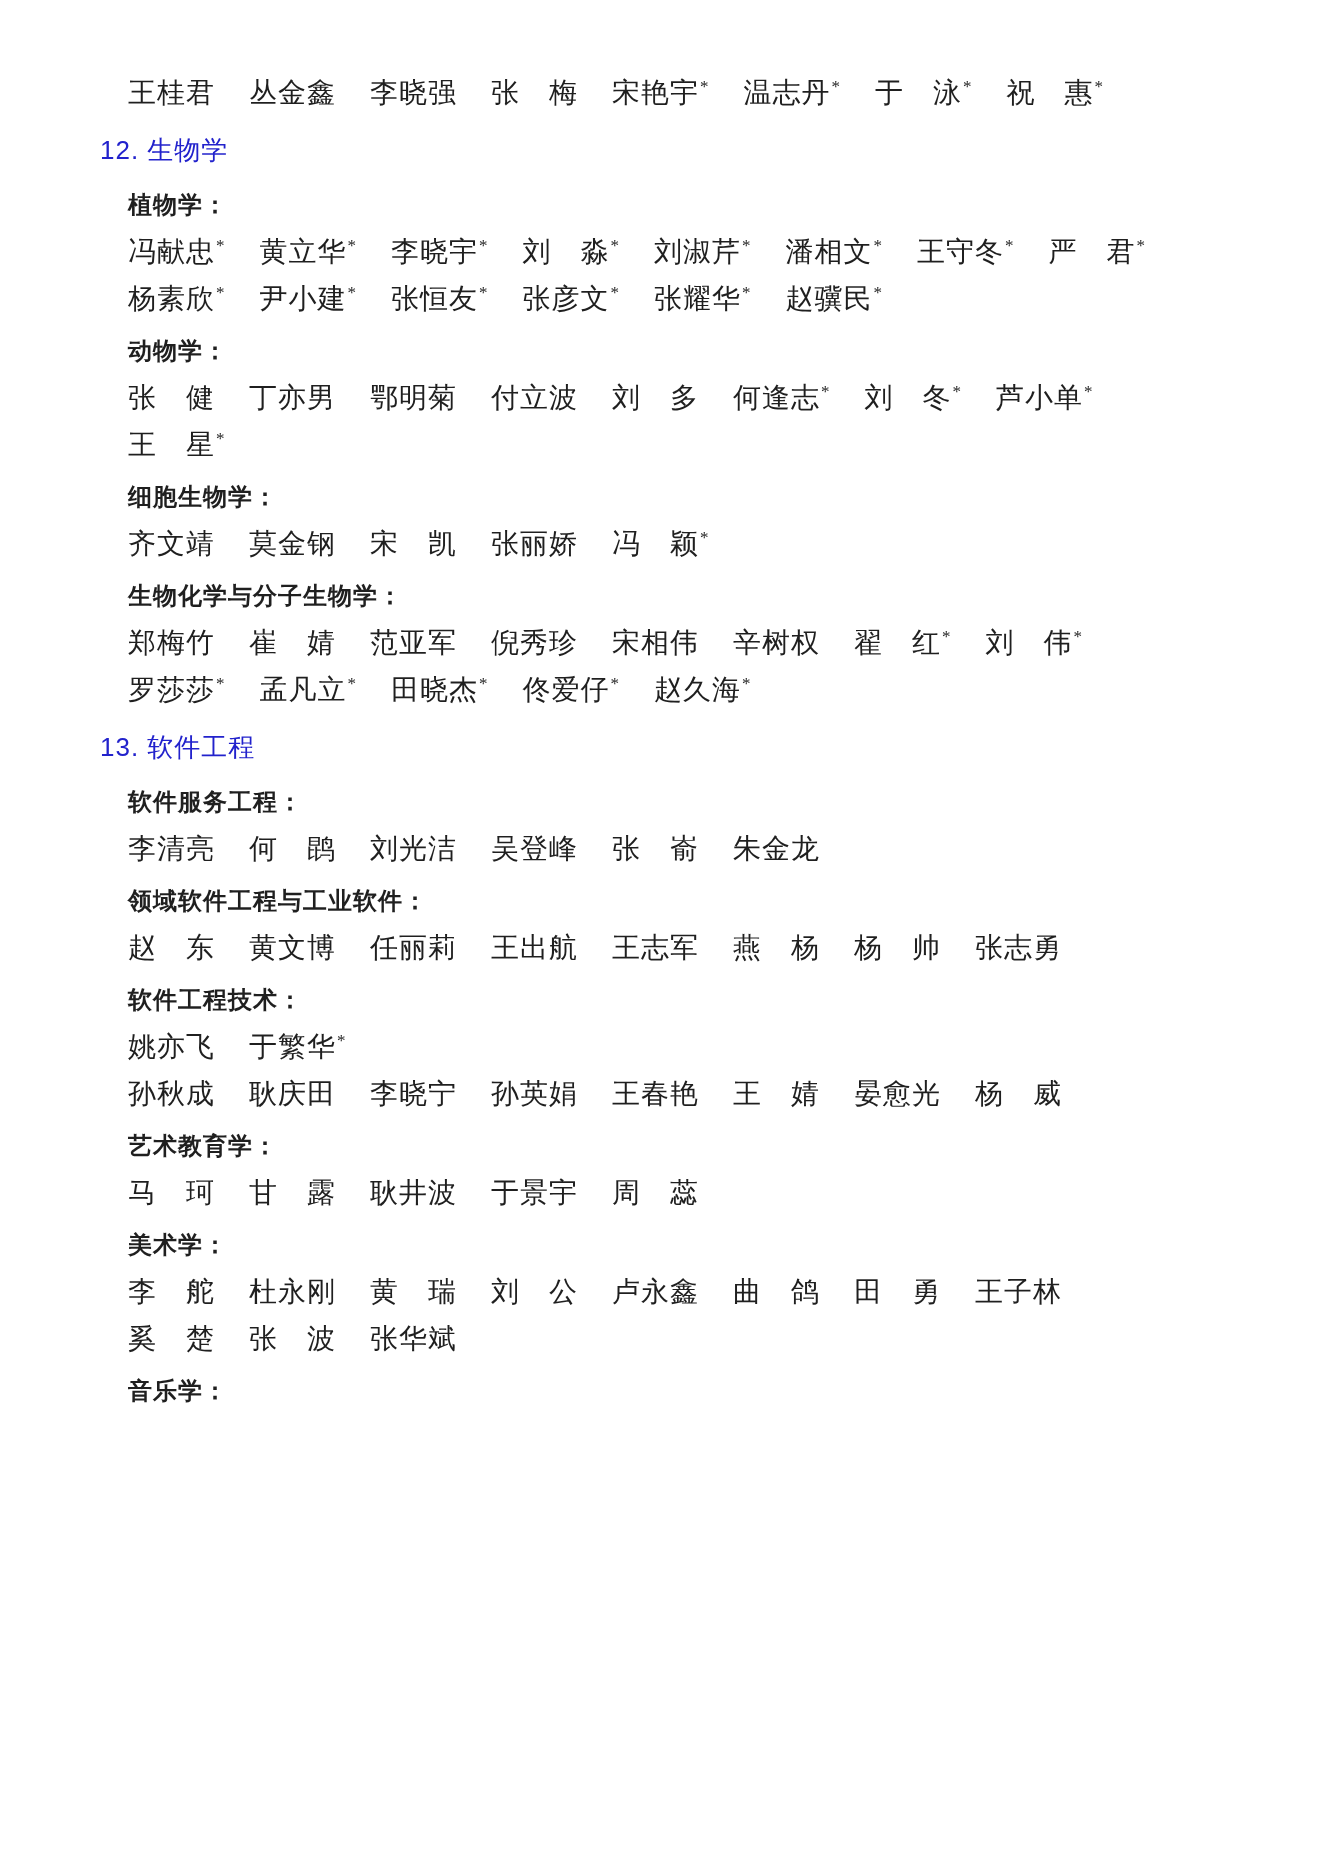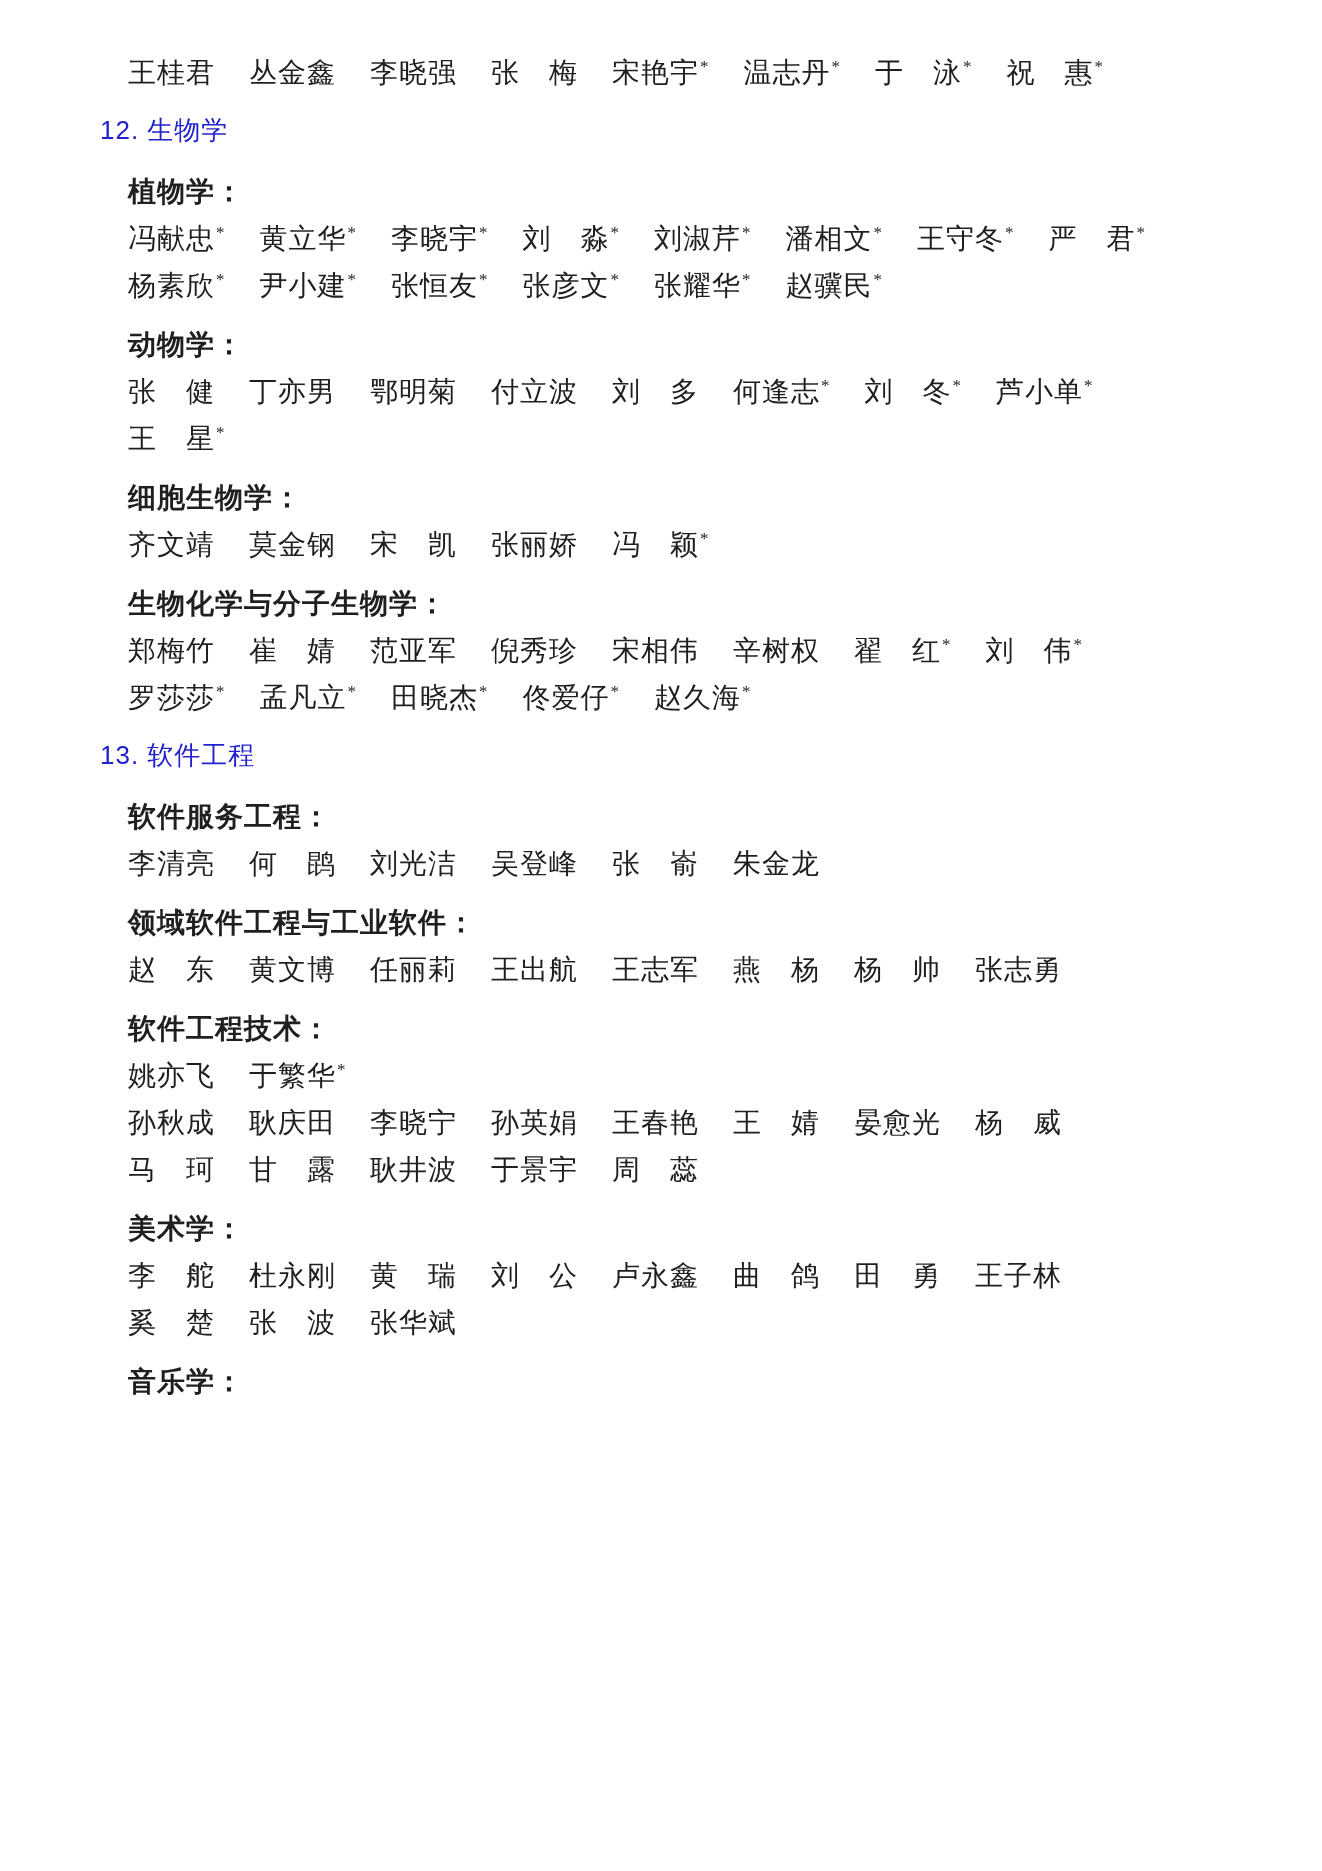--- a/index.html
+++ b/index.html
@@ -4,44 +4,44 @@
 <style>
   html,body{margin:0;padding:0;}
   body{background:#ffffff;}
   .page{
     position:relative;
     width:1322px;
     height:1468px;
     box-sizing:border-box;
     background:var(--page-bg,#ffffff);
     color:var(--text-color,#1f1f1f);
-    padding:56px 90px 0 100px;
+    padding:76px 90px 0 100px;
     overflow:hidden;
     font-family:"Liberation Serif","DejaVu Serif",serif;
   }
   .name-line{
     margin:0 0 13px 28px;
     font-size:28px;
     line-height:34px;
     white-space:nowrap;
     font-weight:400;
   }
   .person{margin-right:34px;letter-spacing:1px;}
   .person:last-child{margin-right:0;}
   sup.star{
     font-size:17px;
     line-height:0;
     vertical-align:super;
     margin-left:1px;
   }
   .sub-label{
     font-weight:700;
-    font-size:28px;
+    font-size:24px;
     line-height:34px;
-    margin:25px 0 13px 28px;
+    margin:18px 0 13px 28px;
     letter-spacing:1px;
   }
   .section-title{
     color:var(--heading-color,#2222cc);
     font-size:26px;
     line-height:40px;
     margin:20px 0 14px 0;
     font-weight:400;
     letter-spacing:1px;
     font-family:"Liberation Sans","DejaVu Sans",sans-serif;
@@ -66,19 +66,20 @@
       <p class="name-line"><span class="person">郑梅竹</span><span class="person">崔　婧</span><span class="person">范亚军</span><span class="person">倪秀珍</span><span class="person">宋相伟</span><span class="person">辛树权</span><span class="person">翟　红<sup class="star">*</sup></span><span class="person">刘　伟<sup class="star">*</sup></span></p>
       <p class="name-line"><span class="person">罗莎莎<sup class="star">*</sup></span><span class="person">孟凡立<sup class="star">*</sup></span><span class="person">田晓杰<sup class="star">*</sup></span><span class="person">佟爱仔<sup class="star">*</sup></span><span class="person">赵久海<sup class="star">*</sup></span></p>
       <h2 class="section-title">13. 软件工程</h2>
       <p class="sub-label">软件服务工程：</p>
       <p class="name-line"><span class="person">李清亮</span><span class="person">何　鹍</span><span class="person">刘光洁</span><span class="person">吴登峰</span><span class="person">张　嵛</span><span class="person">朱金龙</span></p>
       <p class="sub-label">领域软件工程与工业软件：</p>
       <p class="name-line"><span class="person">赵　东</span><span class="person">黄文博</span><span class="person">任丽莉</span><span class="person">王出航</span><span class="person">王志军</span><span class="person">燕　杨</span><span class="person">杨　帅</span><span class="person">张志勇</span></p>
       <p class="sub-label">软件工程技术：</p>
       <p class="name-line"><span class="person">姚亦飞</span><span class="person">于繁华<sup class="star">*</sup></span></p>
       <p class="name-line"><span class="person">孙秋成</span><span class="person">耿庆田</span><span class="person">李晓宁</span><span class="person">孙英娟</span><span class="person">王春艳</span><span class="person">王　婧</span><span class="person">晏愈光</span><span class="person">杨　威</span></p>
+      <p class="sub-label">艺术教育学：</p>
       <p class="name-line"><span class="person">马　珂</span><span class="person">甘　露</span><span class="person">耿井波</span><span class="person">于景宇</span><span class="person">周　蕊</span></p>
       <p class="sub-label">美术学：</p>
       <p class="name-line"><span class="person">李　舵</span><span class="person">杜永刚</span><span class="person">黄　瑞</span><span class="person">刘　公</span><span class="person">卢永鑫</span><span class="person">曲　鸽</span><span class="person">田　勇</span><span class="person">王子林</span></p>
       <p class="name-line"><span class="person">奚　楚</span><span class="person">张　波</span><span class="person">张华斌</span></p>
       <p class="sub-label">音乐学：</p>
     </div>
 </div>
 
 </body></html>

